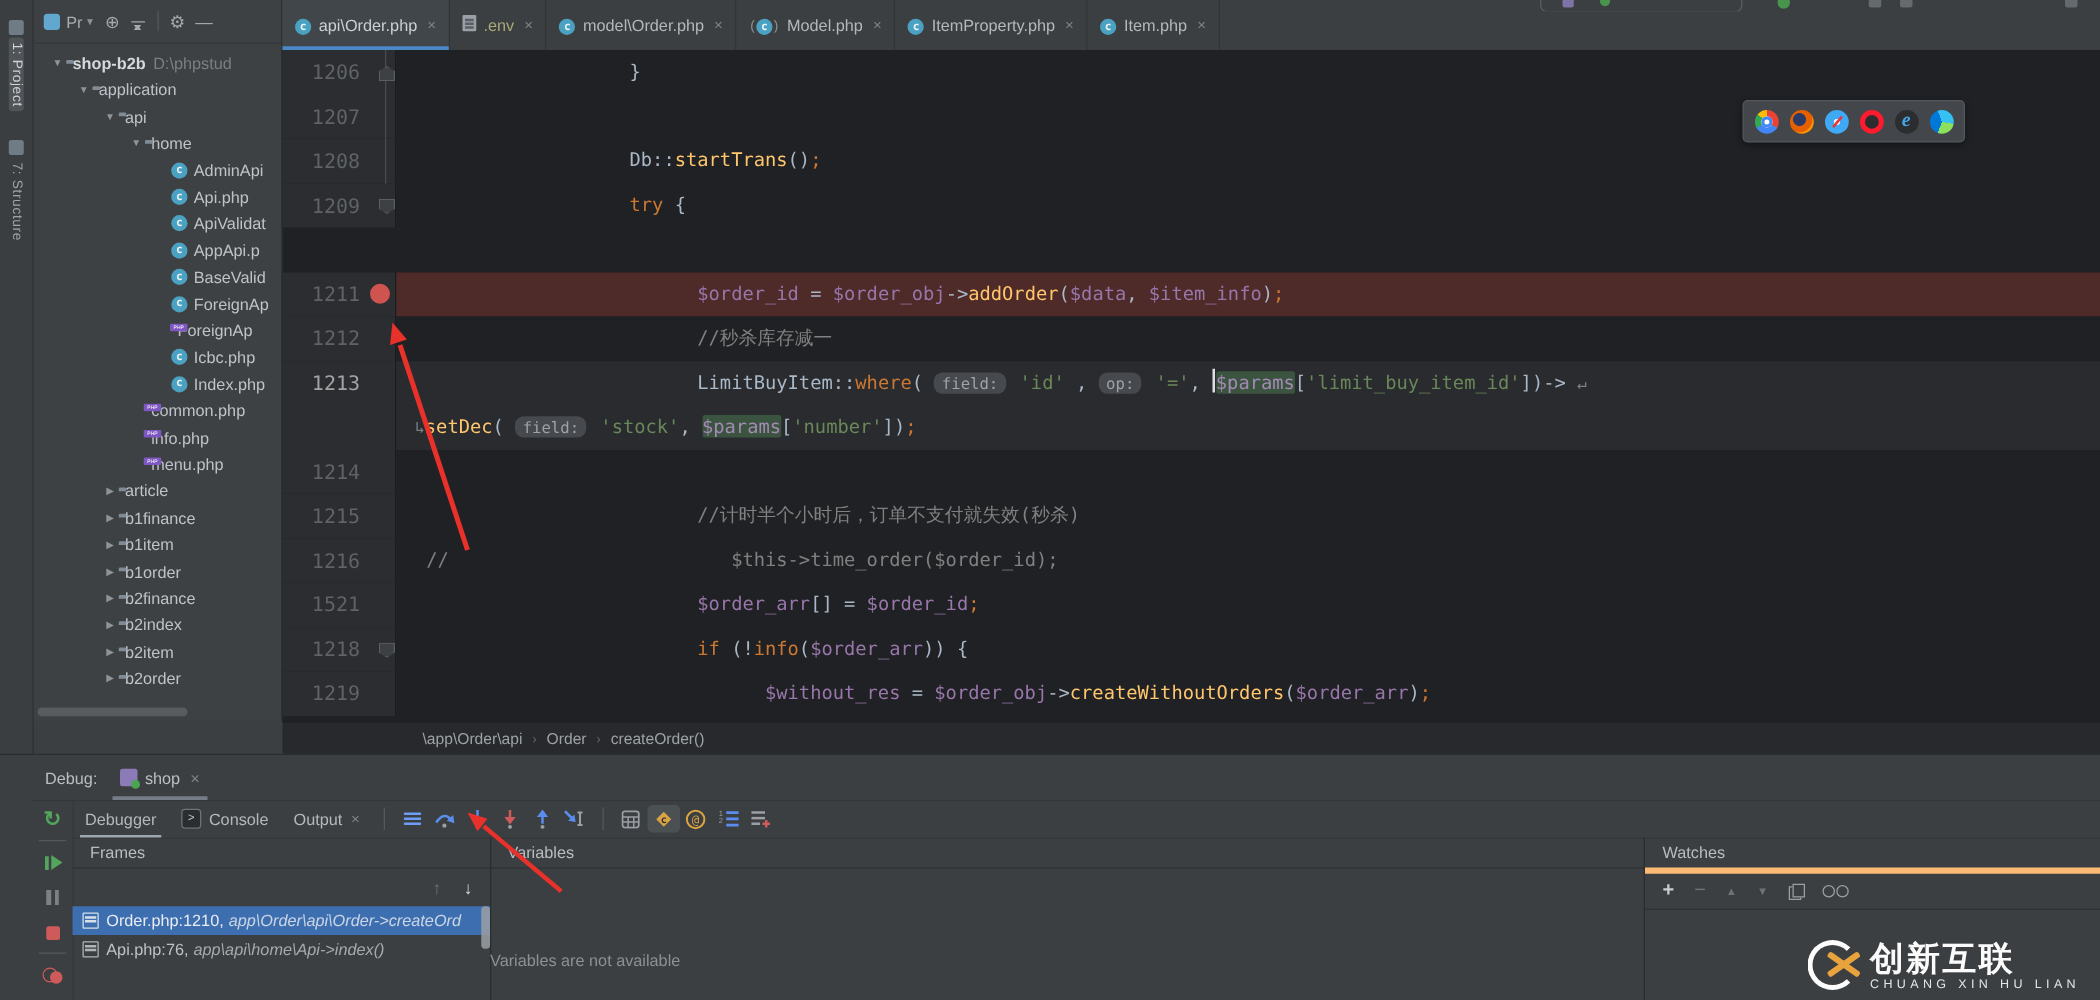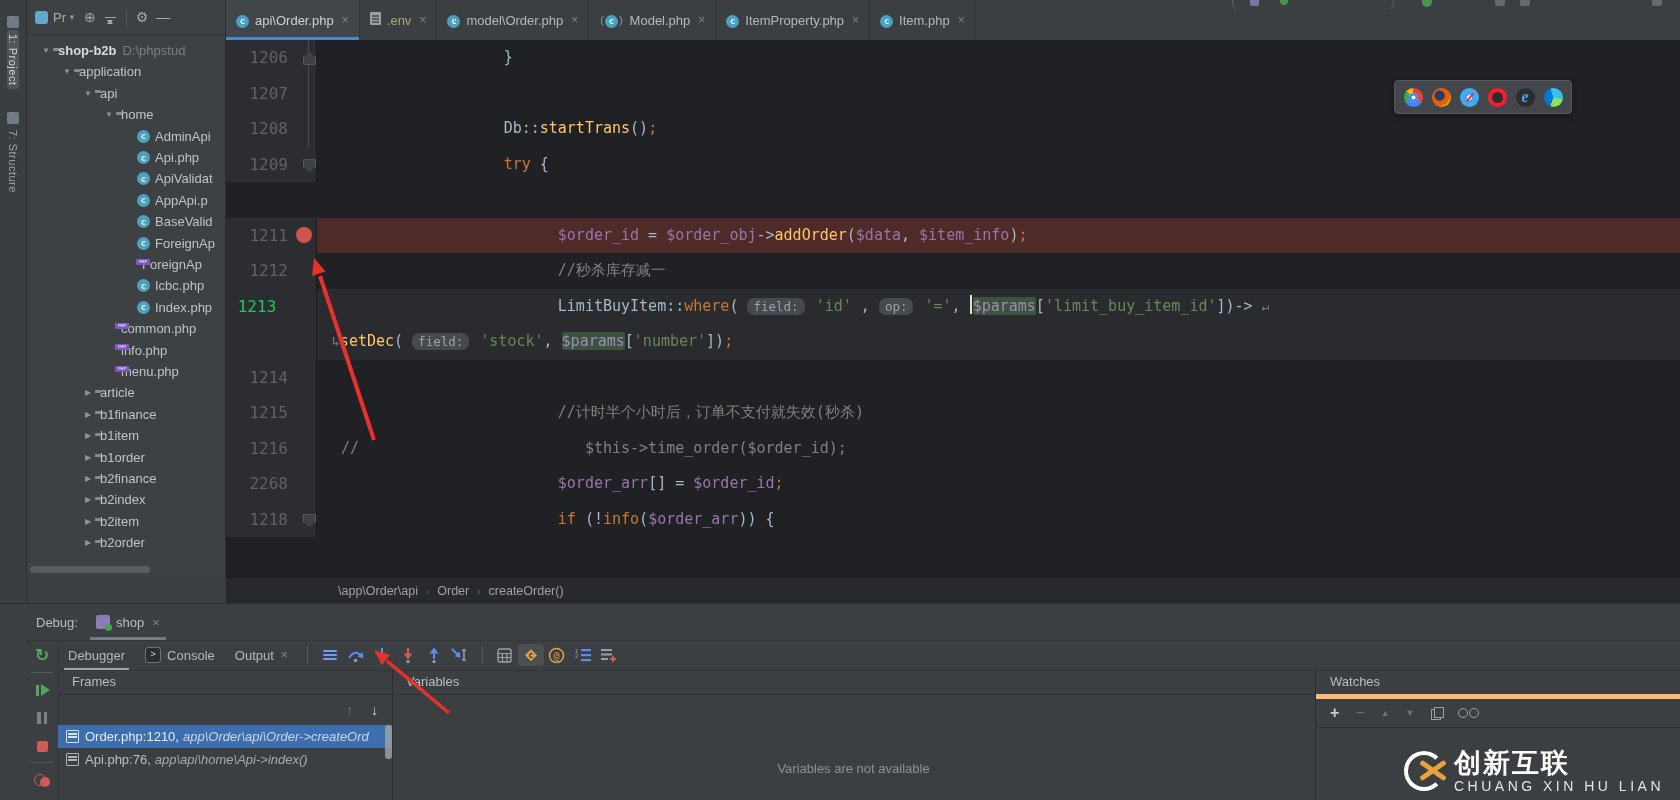--- a/index.html
+++ b/index.html
@@ -50,21 +50,21 @@
   .etab .tclose{margin-left:8px;color:#7f8487;font-size:12px;}
   .etab.dim{color:#a9a97a;}
   .ico-envfile{width:11px;height:13px;background:#9aa0a6;border-radius:1px;position:relative;}
   .ico-envfile:before{content:"";position:absolute;left:2px;top:3px;width:7px;height:1.5px;background:#595f64;box-shadow:0 3px 0 #595f64,0 6px 0 #595f64;}
   .lib-paren{color:#8e9398;font-size:11px;margin:0 1px;}
   
   #editor{left:226px;top:40px;width:1454px;height:537px;background:#202124;overflow:hidden;}
   .eline{position:absolute;left:0;right:0;height:35.5px;display:flex;font-family:"DejaVu Sans Mono",monospace;}
   .gutter{flex:none;width:90px;background:#2b2d30;position:relative;border-right:1px solid #1b1c1f;}
   .lnum{position:absolute;left:0;top:0;width:62px;text-align:right;line-height:35.5px;font-size:16px;color:#5f6366;}
-  .lnum.cur{color:#22c55e;text-align:center;}
+  .lnum.cur{color:#a3a3a3;}
   .bpdot{position:absolute;left:76px;top:50%;margin-top:-8px;margin-left:-6px;width:16px;height:16px;border-radius:50%;background:#cf5450;}
   .foldline{position:absolute;left:82px;top:0;bottom:0;width:1px;background:#4a4d50;}
   .foldmark{position:absolute;left:77px;top:50%;margin-top:-5px;width:11px;height:10px;background:#3e4144;border:1px solid #5a5e61;}
   .foldmark.up{clip-path:polygon(0 100%,100% 100%,100% 35%,50% 0,0 35%);}
   .foldmark.down{clip-path:polygon(0 0,100% 0,100% 65%,50% 100%,0 65%);}
   .codecell{flex:1;line-height:35.5px;font-size:15px;color:#a9b7c6;white-space:pre;padding-left:6px;position:relative;}
   .eline.exec .codecell{background:#2e66b3;}
   .eline.bpline .codecell{background:#4e2b28;}
   .eline.caretline .codecell{background:#292b2f;}
   .tk-t{color:#a9b7c6}.tk-k{color:#cc7832}.tk-s{color:#6a8759}.tk-v{color:#9876aa}
@@ -135,40 +135,40 @@
   .fr-arrow{font-size:14px;cursor:pointer;}
   #frames-list{position:absolute;left:0;right:0;top:55px;bottom:0;}
   .frame-row{height:23px;display:flex;align-items:center;padding-left:8px;white-space:nowrap;overflow:hidden;cursor:pointer;color:#bdc1c5;}
   .frame-row.sel{background:#3d6eb0;color:#e8ecf0;}
   .frame-ico{flex:none;width:11px;height:11px;border:1.5px solid currentColor;border-radius:1px;margin-right:6px;position:relative;opacity:.9;}
   .frame-ico:before{content:"";position:absolute;left:1px;top:2px;right:1px;height:1.5px;background:currentColor;box-shadow:0 3px 0 currentColor;}
   .frame-loc{font-style:italic;opacity:.82;margin-left:4px;}
   #frames-scroll{position:absolute;right:0;top:55px;width:7px;height:34px;background:#9aa0a5;border-radius:3px;opacity:.85;}
   #vars-panel{position:absolute;left:392px;top:66px;width:923px;bottom:0;border-right:1px solid #2a2d2f;}
   #vars-head{padding-left:14px;height:24px;line-height:24px;border-bottom:1px solid #2f3235;color:#b9bdc1;}
-  #vars-msg{text-align:center;margin-top:66px;color:#8c9196;}
+  #vars-msg{text-align:left;margin-top:66px;color:#8c9196;}
   #watches-panel{position:absolute;left:1316px;top:66px;right:0;bottom:0;}
   #watches-head{padding-left:14px;height:24px;line-height:24px;border-bottom:5px solid #fdba74;color:#b9bdc1;}
   #watches-toolbar{height:28px;display:flex;align-items:center;gap:16px;padding-left:14px;border-bottom:1px solid #2f3235;}
   .w-ico{color:#9aa0a4;font-size:13px;cursor:pointer;line-height:1;}
   .w-plus{color:#c9cdd1;font-size:16px;font-weight:bold;}
   .w-tri{font-size:9px;color:#6d7276;}
   .w-copy{position:relative;width:11px;height:12px;}
   .w-copy:before{content:"";position:absolute;left:0;top:2px;width:8px;height:9px;border:1.3px solid #9aa0a4;}
   .w-copy:after{content:"";position:absolute;left:3px;top:0;width:8px;height:9px;border:1.3px solid #9aa0a4;background:#3c3f41;}
   .w-glass{display:flex;gap:1px;}
   .w-glass div{width:8px;height:8px;border:1.6px solid #9aa0a4;border-radius:50%;}
   
   #watermark{position:absolute;right:16px;bottom:6px;display:flex;align-items:center;gap:8px;}
   #wm-logo{position:relative;width:44px;height:44px;}
   #wm-logo .ring{position:absolute;inset:2px;border:4.5px solid #fdfdfd;border-radius:50%;border-right-color:transparent;}
   #wm-logo .x1{position:absolute;left:16px;top:19px;width:30px;height:5px;background:#e8a33d;transform:rotate(35deg);border-radius:2px;}
   #wm-logo .x2{position:absolute;left:16px;top:19px;width:30px;height:5px;background:#e8a33d;transform:rotate(-35deg);border-radius:2px;}
   #wm-text .t1{font-size:27px;font-weight:bold;color:#fbfbfb;letter-spacing:2px;line-height:30px;}
-  #wm-text .t2{font-size:14px;color:#e3e5e7;letter-spacing:3.5px;}
+  #wm-text .t2{font-size:10px;color:#e3e5e7;letter-spacing:3.5px;}
   
   #annot{left:0;top:0;width:1680px;height:800px;pointer-events:none;}
   
   .sico{display:block;}
 </style>
 </head>
 <body>
 
 <div id="app">
 
@@ -445,30 +445,36 @@
         <div class="codecell">                          <span class="tk-c">//计时半个小时后，订单不支付就失效(秒杀)</span></div>
       </div>
       <div class="eline" style="top: 390.5px;">
         <div class="gutter">
           <span class="lnum">1216</span>
         </div>
         <div class="codecell">  <span class="tk-c">//</span>                         <span class="tk-c">$this-&gt;time_order($order_id);</span></div>
       </div>
       <div class="eline" style="top: 426px;">
         <div class="gutter">
-          <span class="lnum">2268</span>
+          <span class="lnum">1521</span>
         </div>
         <div class="codecell">                          <span class="tk-v">$order_arr</span><span class="tk-t">[] = </span><span class="tk-v">$order_id</span><span class="tk-k">;</span></div>
       </div>
       <div class="eline" style="top: 461.5px;">
         <div class="gutter">
           <span class="lnum">1218</span>
           <span class="foldmark down"></span>
         </div>
         <div class="codecell">                          <span class="tk-k">if</span><span class="tk-t"> (!</span><span class="tk-k">info</span><span class="tk-t">(</span><span class="tk-v">$order_arr</span><span class="tk-t">)) {</span></div>
+      </div>
+      <div class="eline" style="top: 497px;">
+        <div class="gutter">
+          <span class="lnum">1219</span>
+        </div>
+        <div class="codecell">                                <span class="tk-v">$without_res</span><span class="tk-t"> = </span><span class="tk-v">$order_obj</span><span class="tk-t">-&gt;</span><span class="tk-f">createWithoutOrders</span><span class="tk-t">(</span><span class="tk-v">$order_arr</span><span class="tk-t">)</span><span class="tk-k">;</span></div>
       </div>
     </div>
 
   <div id="breadcrumb" class="abs">
       <span class="bc-item">\app\Order\api</span>
       <span class="bc-sep">›</span>
       <span class="bc-item">Order</span>
       <span class="bc-sep">›</span>
       <span class="bc-item">createOrder()</span>
     </div>

